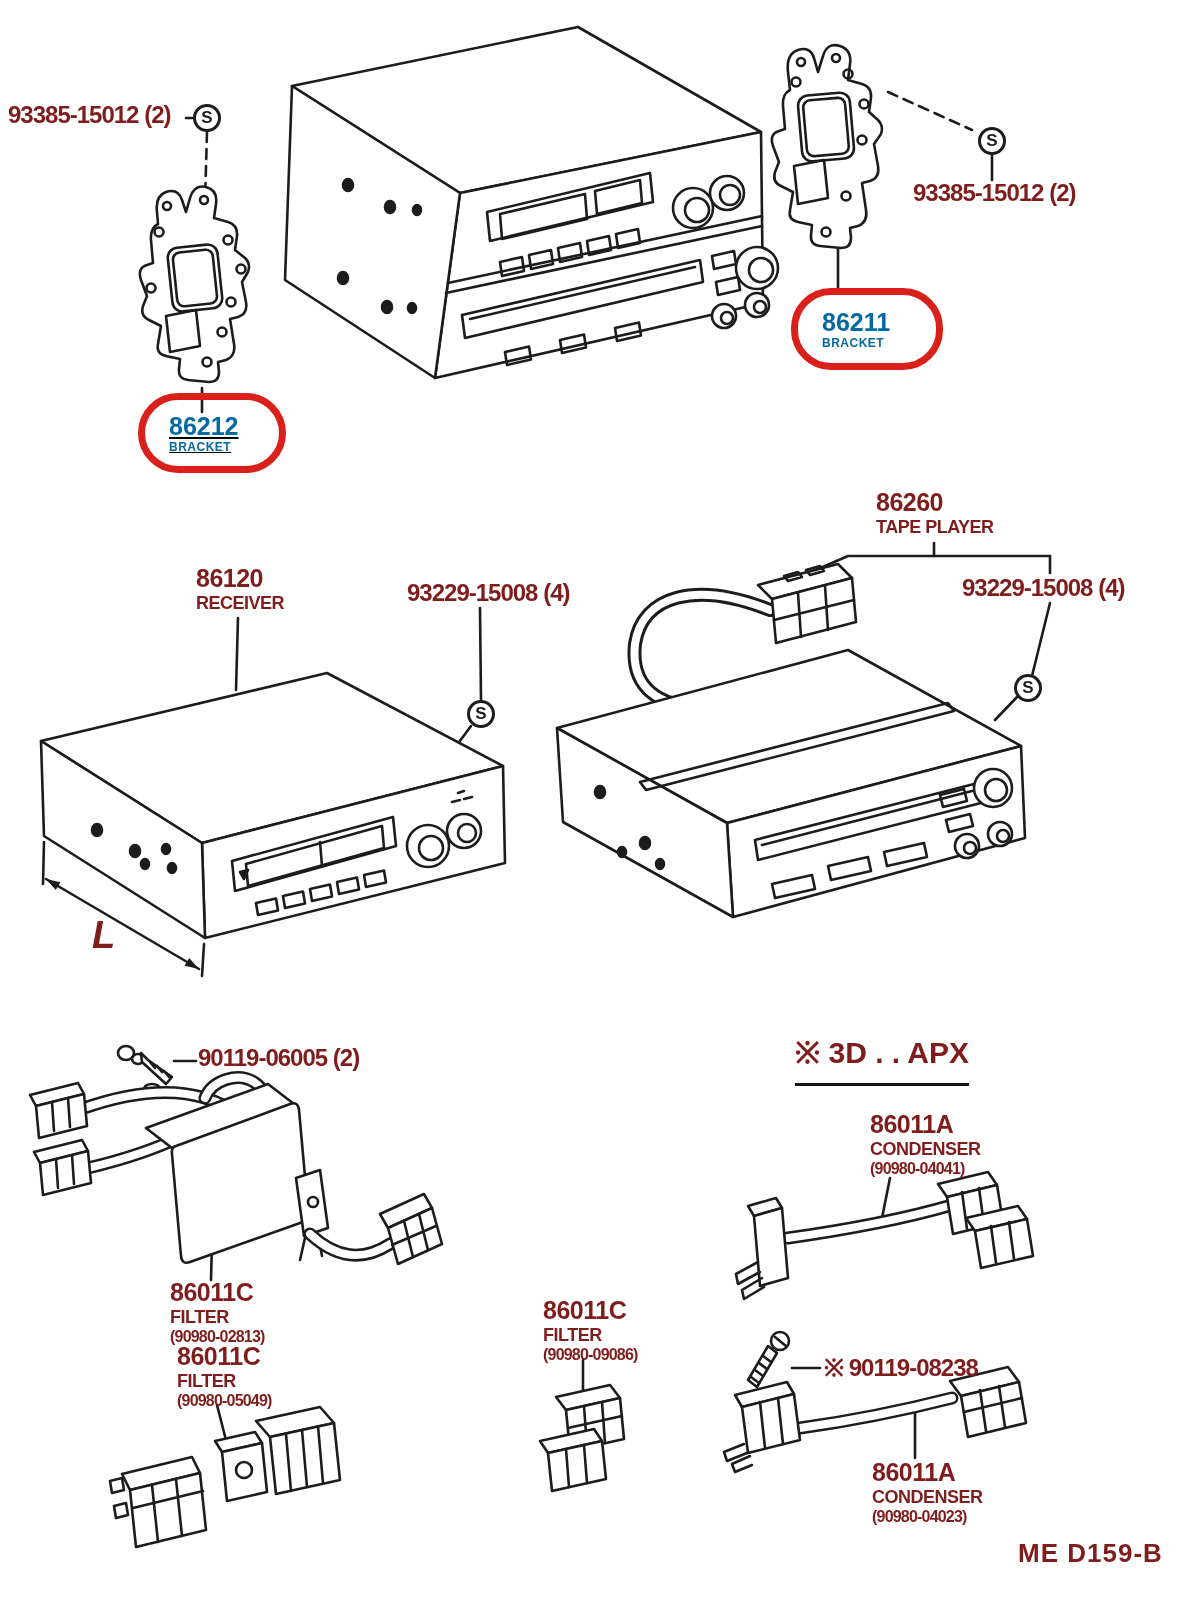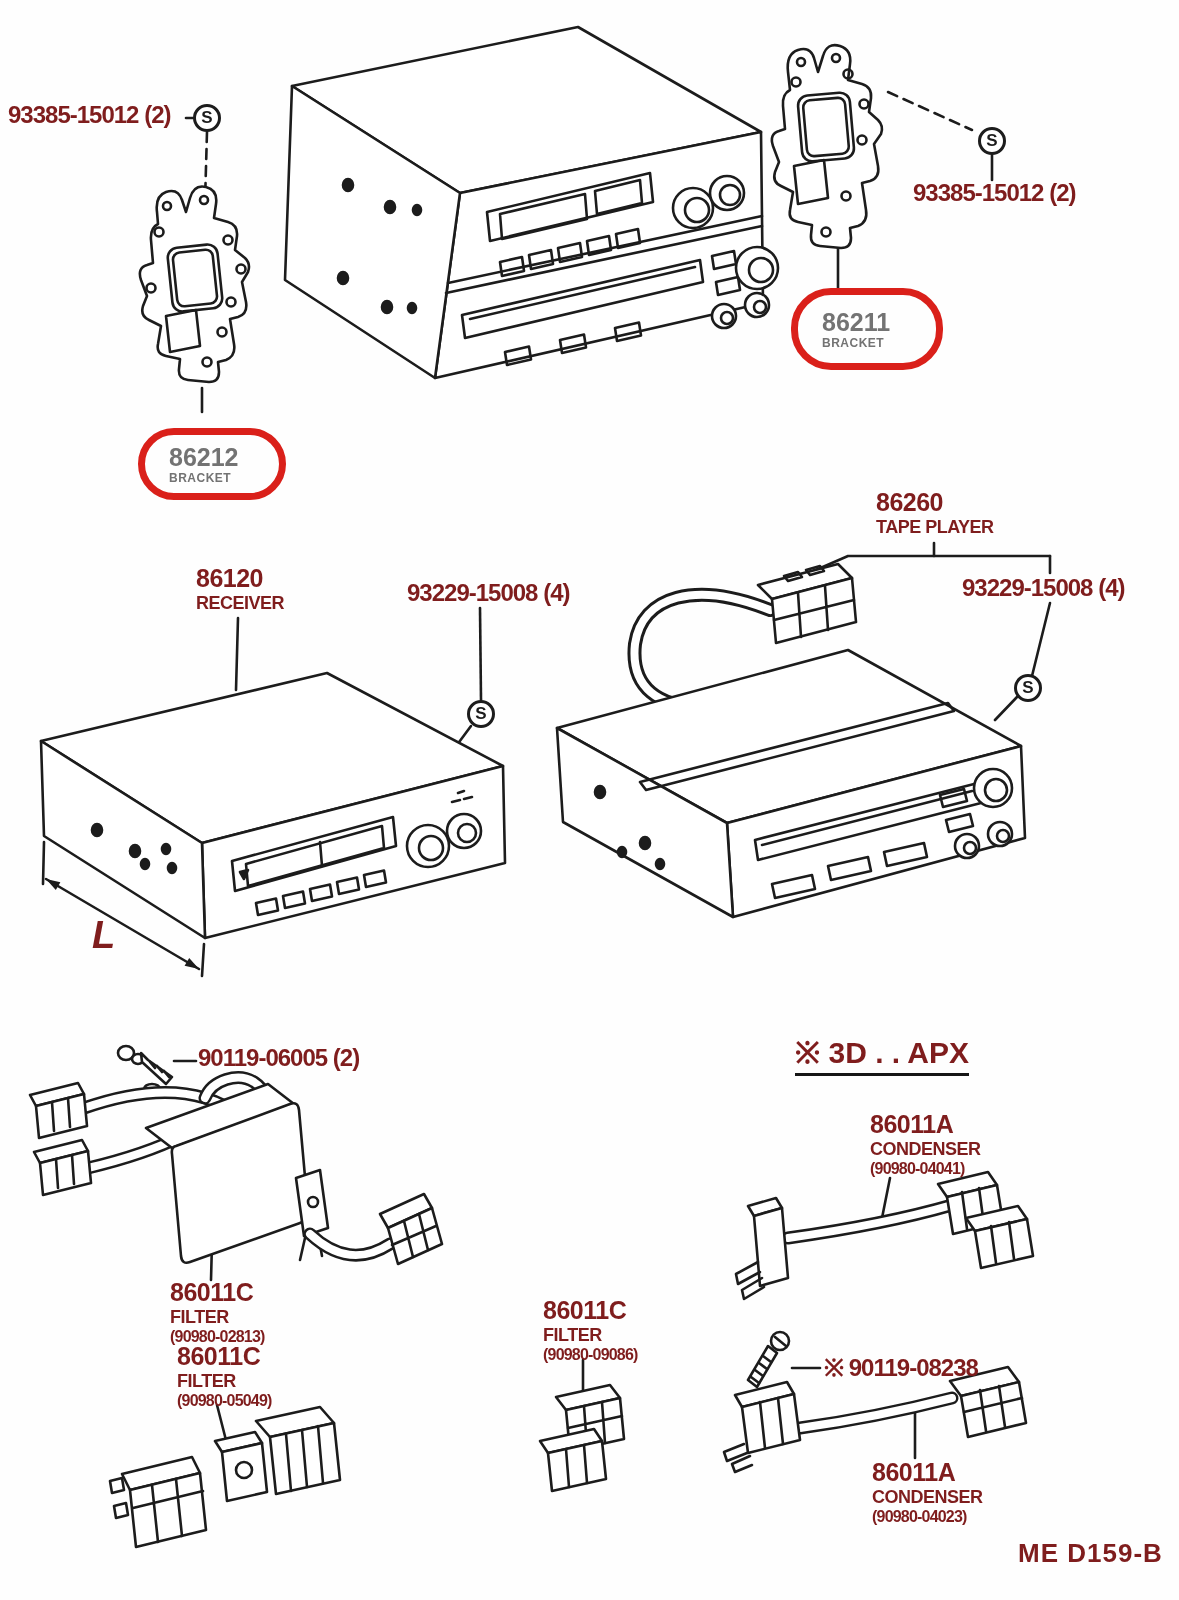--- a/index.html
+++ b/index.html
@@ -5,27 +5,27 @@
   html,body{margin:0;padding:0;}
   body{width:1179px;height:1600px;position:relative;background:#fefefe;
        font-family:"Liberation Sans",sans-serif;overflow:hidden;}
   #art{position:absolute;left:0;top:0;z-index:1;}
   .lbl{position:absolute;z-index:3;color:#7f1d1d;font-weight:bold;white-space:nowrap;
        letter-spacing:-0.5px;line-height:1.0;}
   .pn{font-size:25px;}
   .nm{font-size:18px;margin-top:3px;}
   .rf{font-size:16px;margin-top:3px;letter-spacing:-0.8px;}
   .note{font-size:24px;letter-spacing:-1px;}
-  .section-hd{font-size:30px;letter-spacing:0;border-bottom:3px solid #161616;padding-bottom:5px;}
+  .section-hd{font-size:30px;letter-spacing:0;border-bottom:3px solid #161616;padding-bottom:15px;}
   .footer-code{font-size:26px;letter-spacing:1px;}
   .dim-l{font-size:38px;font-style:italic;}
   .hl-oval{position:absolute;z-index:2;border:7px solid #da201a;border-radius:40px;
            box-sizing:border-box;display:flex;flex-direction:column;justify-content:center;
            padding-left:24px;background:transparent;}
-  .hl-oval .pn,.hl-oval .nm{color:#737373;font-weight:bold;white-space:nowrap;line-height:1.0;}
+  .hl-oval .pn,.hl-oval .nm{color:#0369a1;font-weight:bold;white-space:nowrap;line-height:1.0;}
   .hl-oval .nm{font-size:12px;margin-top:2px;letter-spacing:0.5px;}
   .ssym{position:absolute;z-index:4;width:28px;height:28px;border:3px solid #1c1c1c;
         border-radius:50%;font-weight:bold;font-size:17px;line-height:22px;text-align:center;
         background:#fff;box-sizing:border-box;color:#1c1c1c;}
 </style>
 </head>
 <body>
 
 <svg id="art" width="1179" height="1600" viewBox="0 0 1179 1600" stroke="#1c1c1c" fill="none" stroke-width="2.6" stroke-linejoin="round" stroke-linecap="round">
 
@@ -292,21 +292,21 @@
 </svg>
 
 <div class="ssym" style="left:193px;top:104px;">S</div>
 <div class="ssym" style="left:978px;top:127px;">S</div>
 <div class="ssym" style="left:467px;top:700px;">S</div>
 <div class="ssym" style="left:1014px;top:674px;">S</div>
 
 <div class="lbl note" style="left:8px;top:103px;">93385-15012 (2)</div>
 <div class="lbl note" style="left:913px;top:181px;">93385-15012 (2)</div>
 
-<div class="hl-oval" style="left:138px;top:428px;width:148px;height:72px;">
+<div class="hl-oval" style="left:138px;top:393px;width:148px;height:80px;text-decoration:underline;">
   <div class="pn">86212</div>
   <div class="nm">BRACKET</div>
 </div>
 
 <div class="hl-oval" style="left:791px;top:288px;width:152px;height:82px;">
   <div class="pn">86211</div>
   <div class="nm">BRACKET</div>
 </div>
 
 <div class="lbl" style="left:876px;top:490px;">

